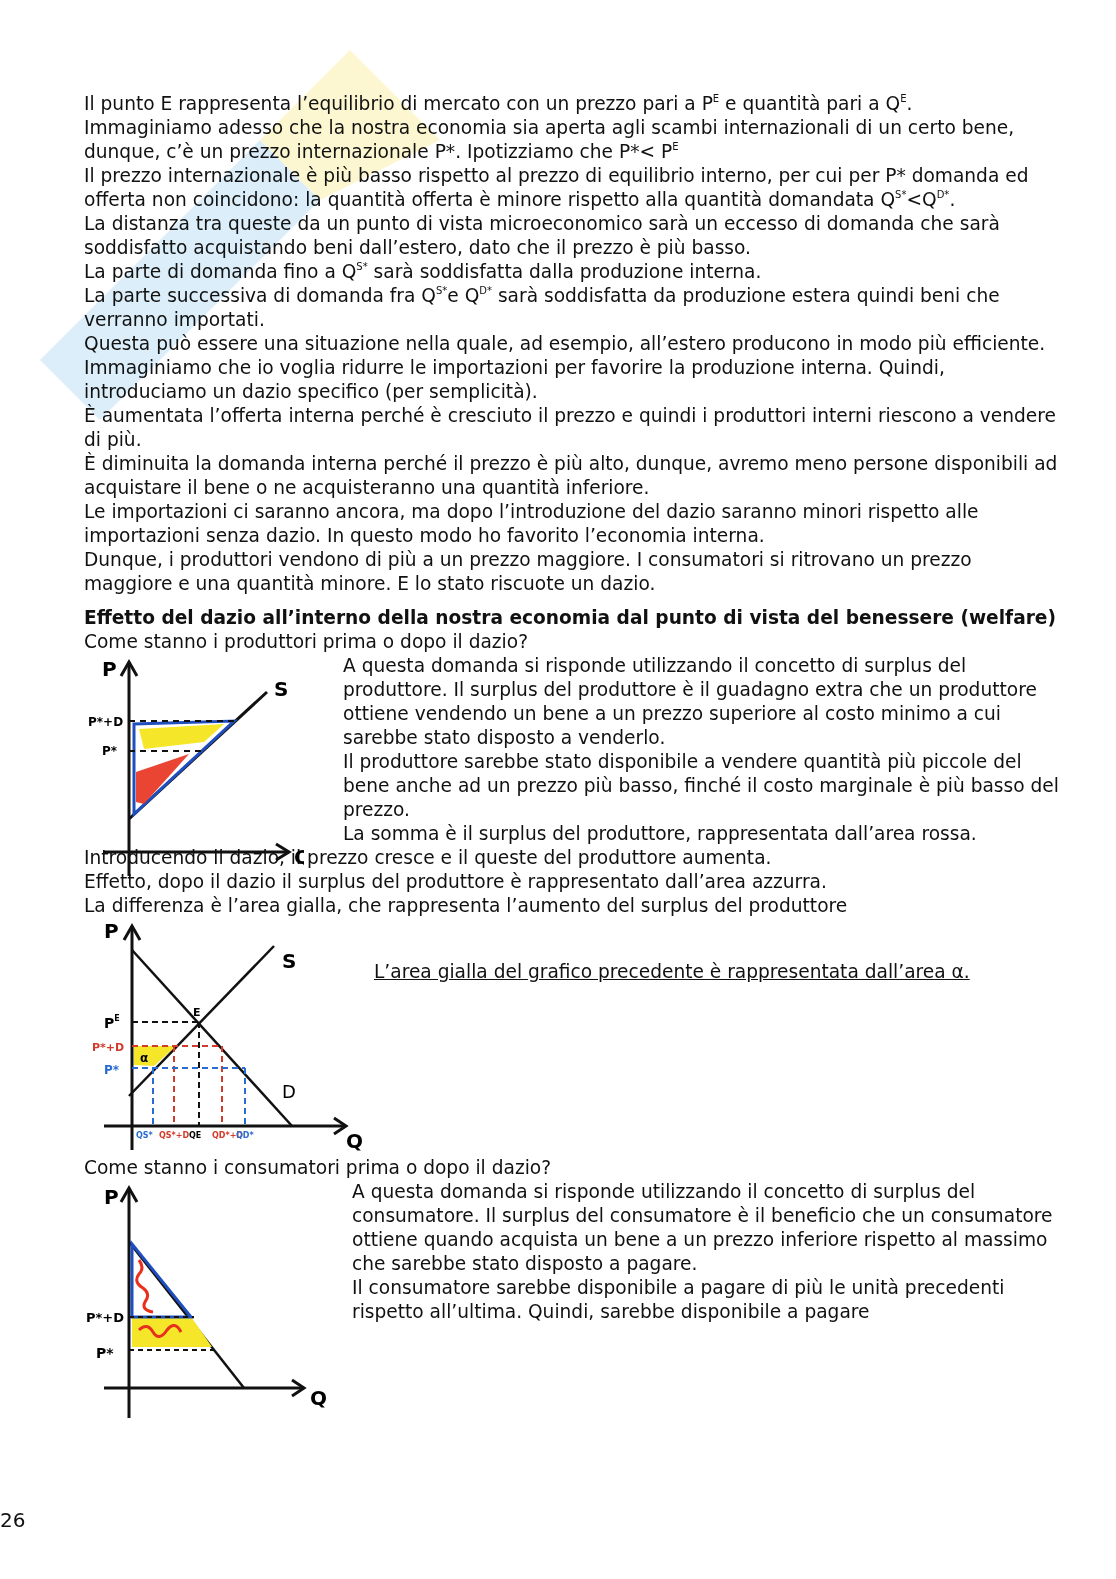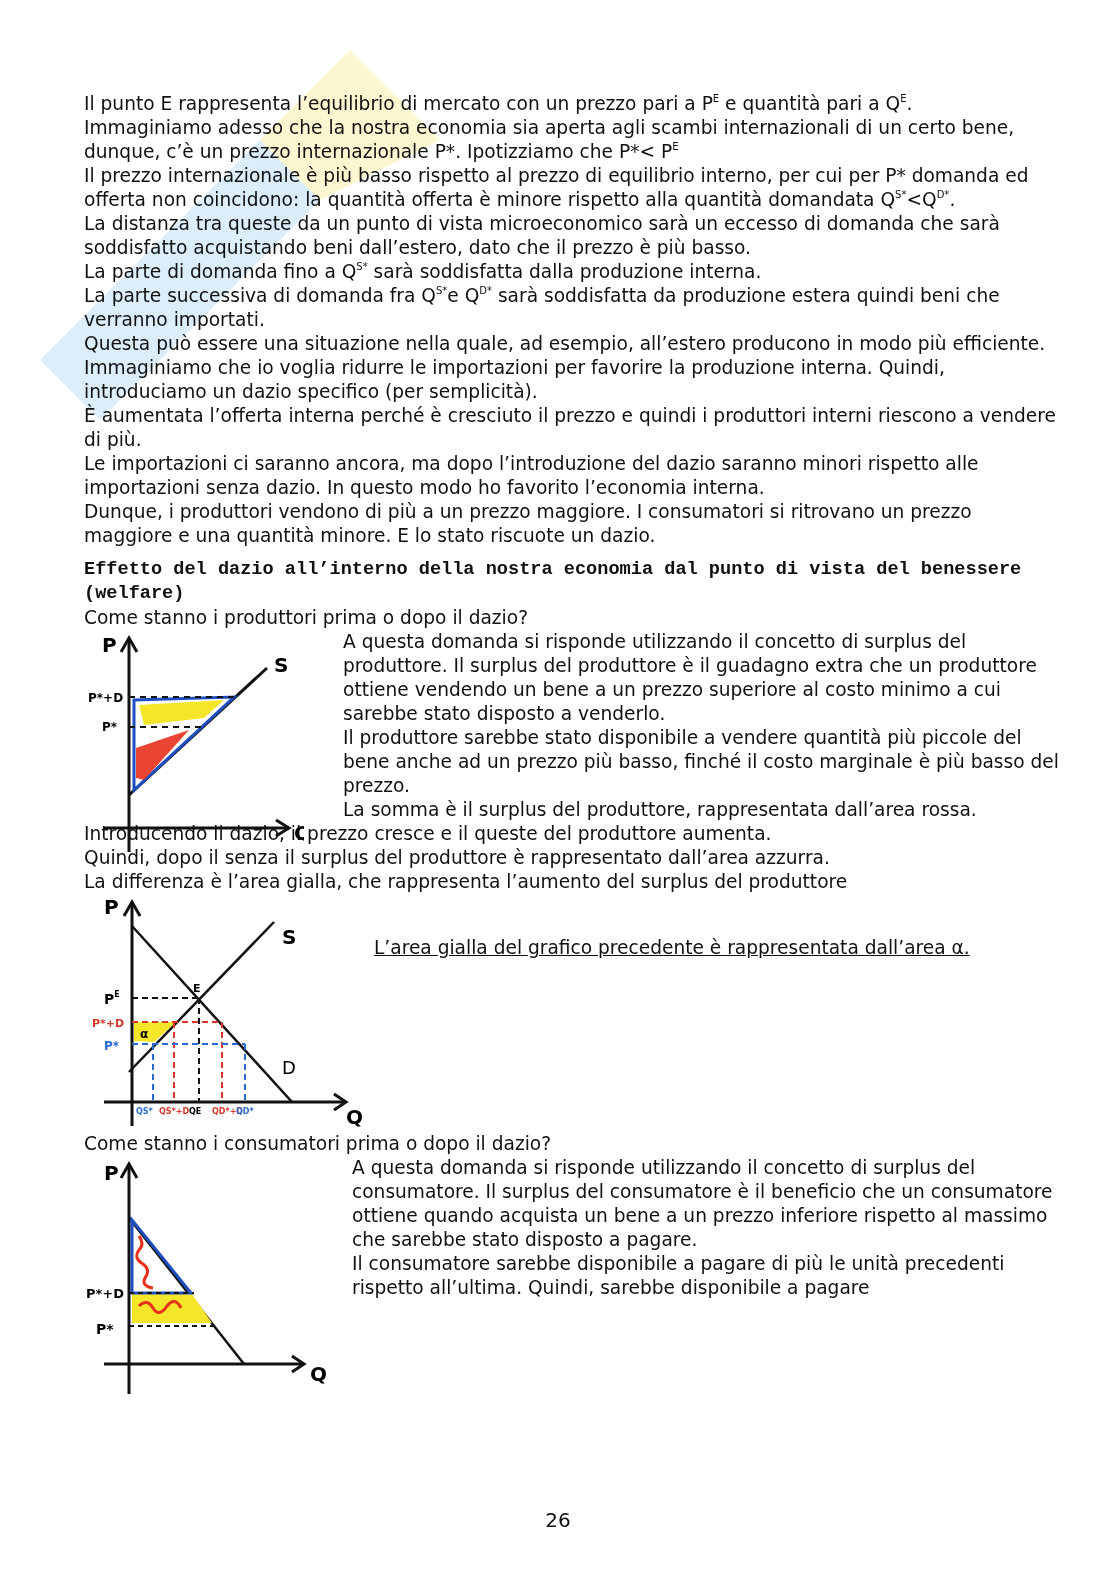--- a/index.html
+++ b/index.html
@@ -2,30 +2,30 @@
 <html><head>
 <meta charset="utf-8">
 <style>
   html, body { margin: 0; padding: 0; background: #ffffff; }
   body { width: 1116px; height: 1579px; position: relative; overflow: hidden;
          font-family: "DejaVu Sans", sans-serif; color: #111; }
   .watermark { position: absolute; left: 20px; top: 20px; width: 480px; height: 420px; pointer-events: none; }
   .page { position: absolute; left: 84px; top: 92px; width: 980px; font-size: 18.6px; line-height: 24px; }
   .p { margin: 0; }
   sup { font-size: 10px; line-height: 0; vertical-align: 8px; }
-  .heading { font-weight: bold; margin-top: 10px; font-family: Liberation Mono, monospace; }
+  .heading { font-weight: bold; margin-top: 10px; }
   .fig-row { position: relative; }
   .fig1 { position: absolute; left: 0; top: 0; width: 220px; height: 230px; }
   .txt1 { margin-left: 259px; }
   .fig2-wrap { position: relative; height: 238px; }
   .fig2 { position: absolute; left: 0; top: 0; width: 290px; height: 238px; }
   .txt2 { position: absolute; left: 290px; top: 42px; text-decoration: underline; }
   .fig3 { position: absolute; left: 0; top: 0; width: 250px; height: 240px; }
   .txt3 { margin-left: 268px; }
-  .page-number { position: absolute; left: 0; width: 1116px; top: 1508px; text-align: center; font-size: 20px; }
+  .page-number { position: absolute; left: 0; width: 1116px; top: 1508px; font-size: 20px; }
   svg text { font-family: "DejaVu Sans", sans-serif; }
 </style>
 </head>
 <body>
 
 <svg class="watermark" viewBox="0 0 480 420">
   <g opacity="0.18">
     <polygon points="20,340 240,120 300,180 80,400" fill="#3aa0e0"></polygon>
     <polygon points="240,120 330,30 420,120 300,180" fill="#f2d400"></polygon>
   </g>
@@ -36,20 +36,21 @@
     <span>Il punto E rappresenta l’equilibrio di mercato con un prezzo pari a P</span><sup>E</sup><span> e quantità pari a Q</span><sup>E</sup><span>.</span>
   </p>
   <p class="p"><span>Immaginiamo adesso che la nostra economia sia aperta agli scambi internazionali di un certo bene, dunque, c’è un prezzo internazionale P*. Ipotizziamo che P*&lt; P</span><sup>E</sup></p>
   <p class="p"><span>Il prezzo internazionale è più basso rispetto al prezzo di equilibrio interno, per cui per P* domanda ed offerta non coincidono: la quantità offerta è minore rispetto alla quantità domandata</span> <span>Q</span><sup>S*</sup><span>&lt;</span><span>Q</span><sup>D*</sup><span>.</span></p>
   <p class="p">La distanza tra queste da un punto di vista microeconomico sarà un eccesso di domanda che sarà soddisfatto acquistando beni dall’estero, dato che il prezzo è più basso.</p>
   <p class="p"><span>La parte di domanda fino a Q</span><sup>S*</sup><span> sarà soddisfatta dalla produzione interna.</span></p>
   <p class="p"><span>La parte successiva di domanda fra Q</span><sup>S*</sup><span>e Q</span><sup>D*</sup><span> sarà soddisfatta da produzione estera quindi beni che verranno importati.</span></p>
   <p class="p">Questa può essere una situazione nella quale, ad esempio, all’estero producono in modo più efficiente.</p>
   <p class="p">Immaginiamo che io voglia ridurre le importazioni per favorire la produzione interna. Quindi, introduciamo un dazio specifico (per semplicità).</p>
   <p class="p">È aumentata l’offerta interna perché è cresciuto il prezzo e quindi i produttori interni riescono a vendere di più.</p>
+  <p class="p">È diminuita la domanda interna perché il prezzo è più alto, dunque, avremo meno persone disponibili ad acquistare il bene o ne acquisteranno una quantità inferiore.</p>
   <p class="p">Le importazioni ci saranno ancora, ma dopo l’introduzione del dazio saranno minori rispetto alle importazioni senza dazio. In questo modo ho favorito l’economia interna.</p>
   <p class="p">Dunque, i produttori vendono di più a un prezzo maggiore. I consumatori si ritrovano un prezzo maggiore e una quantità minore. E lo stato riscuote un dazio.</p>
 
   <p class="p heading">Effetto del dazio all’interno della nostra economia dal punto di vista del benessere (welfare)</p>
   <p class="p">Come stanno i produttori prima o dopo il dazio?</p>
 
   <div class="fig-row">
     <svg class="fig1" viewBox="0 0 220 230">
       <line x1="45" y1="222" x2="45" y2="8" stroke="#111" stroke-width="3"></line>
       <polyline points="37,22 45,8 53,22" fill="none" stroke="#111" stroke-width="3"></polyline>
@@ -68,21 +69,21 @@
       <text x="18" y="101" font-size="12" font-weight="bold">P*</text>
     </svg>
     <div class="txt1">
       <p class="p">A questa domanda si risponde utilizzando il concetto di surplus del produttore. Il surplus del produttore è il guadagno extra che un produttore ottiene vendendo un bene a un prezzo superiore al costo minimo a cui sarebbe stato disposto a venderlo.</p>
       <p class="p">Il produttore sarebbe stato disponibile a vendere quantità più piccole del bene anche ad un prezzo più basso, finché il costo marginale è più basso del prezzo.</p>
       <p class="p">La somma è il surplus del produttore, rappresentata dall’area rossa.</p>
     </div>
   </div>
 
   <p class="p">Introducendo il dazio, il prezzo cresce e il queste del produttore aumenta.</p>
-  <p class="p">Quindi, dopo il senza il surplus del produttore è rappresentato dall’area azzurra.</p>
+  <p class="p">Effetto, dopo il dazio il surplus del produttore è rappresentato dall’area azzurra.</p>
   <p class="p">La differenza è l’area gialla, che rappresenta l’aumento del surplus del produttore</p>
 
   <div class="fig2-wrap">
     <svg class="fig2" viewBox="0 0 290 238">
       <line x1="48" y1="232" x2="48" y2="8" stroke="#111" stroke-width="3"></line>
       <polyline points="40,22 48,8 56,22" fill="none" stroke="#111" stroke-width="3"></polyline>
       <line x1="20" y1="208" x2="262" y2="208" stroke="#111" stroke-width="3"></line>
       <polyline points="250,200 262,208 250,216" fill="none" stroke="#111" stroke-width="3"></polyline>
       <line x1="48" y1="32" x2="208" y2="208" stroke="#111" stroke-width="2.5"></line>
       <line x1="45" y1="178" x2="190" y2="28" stroke="#111" stroke-width="2.5"></line>

